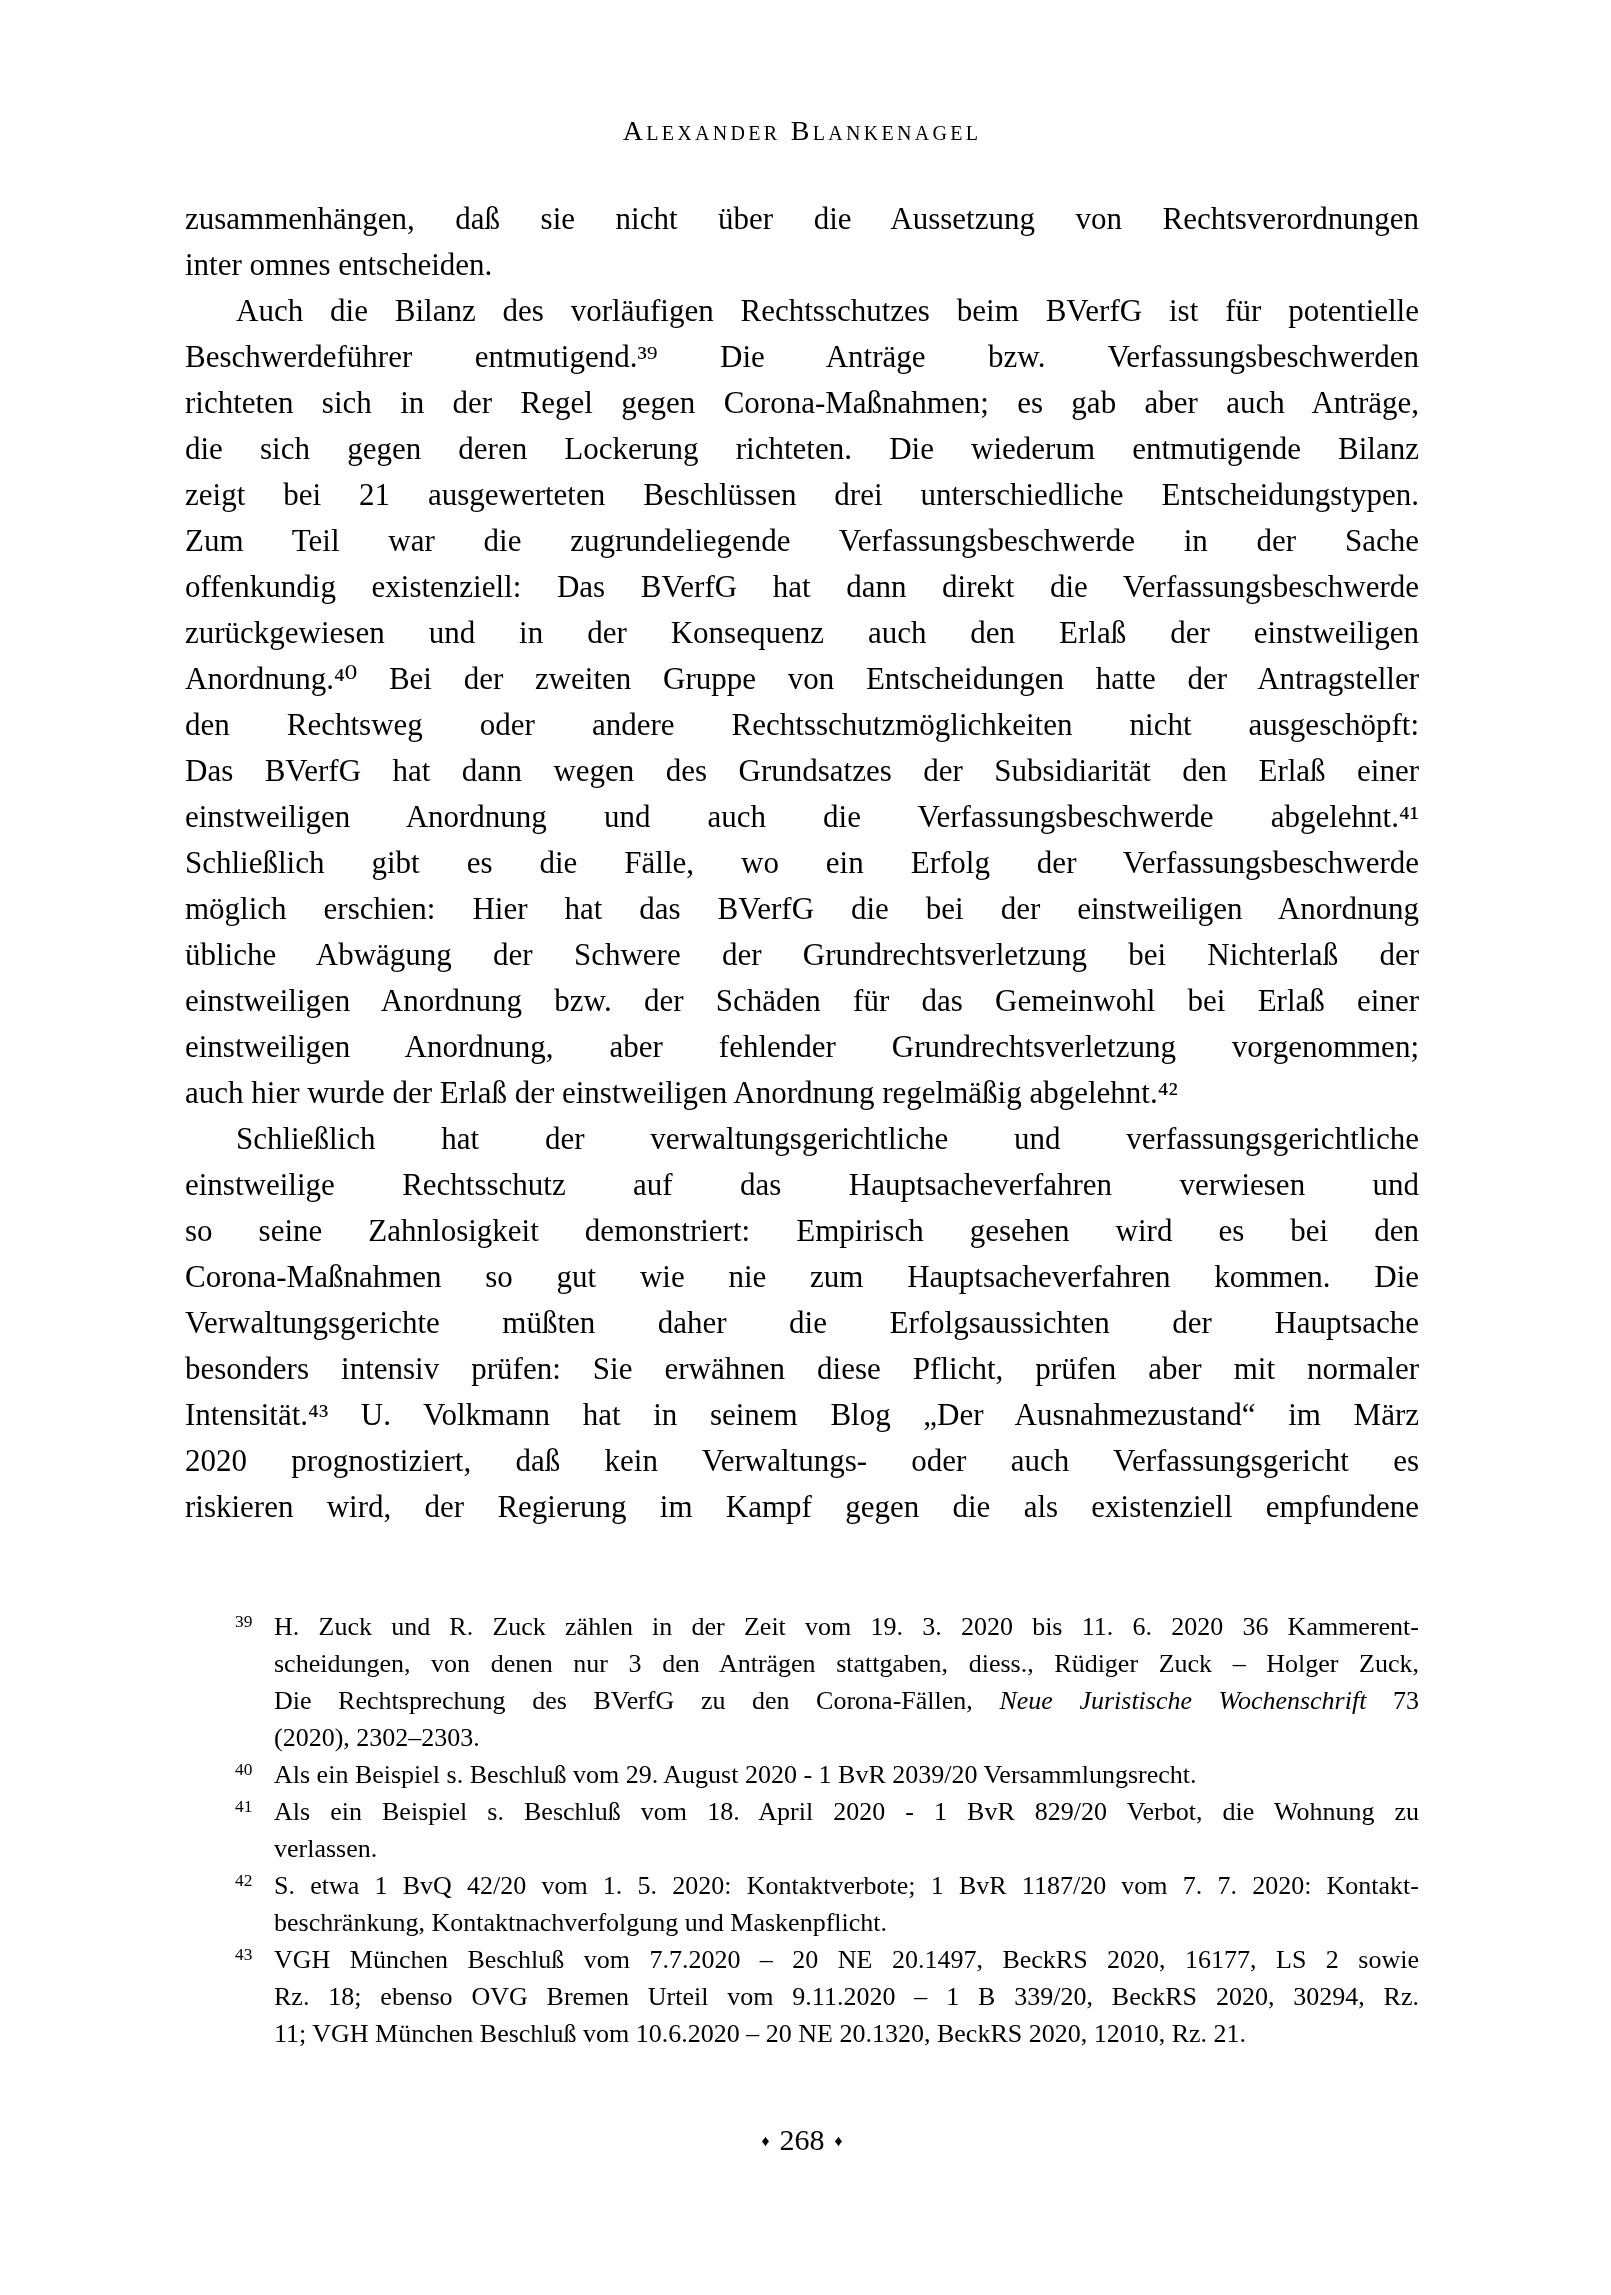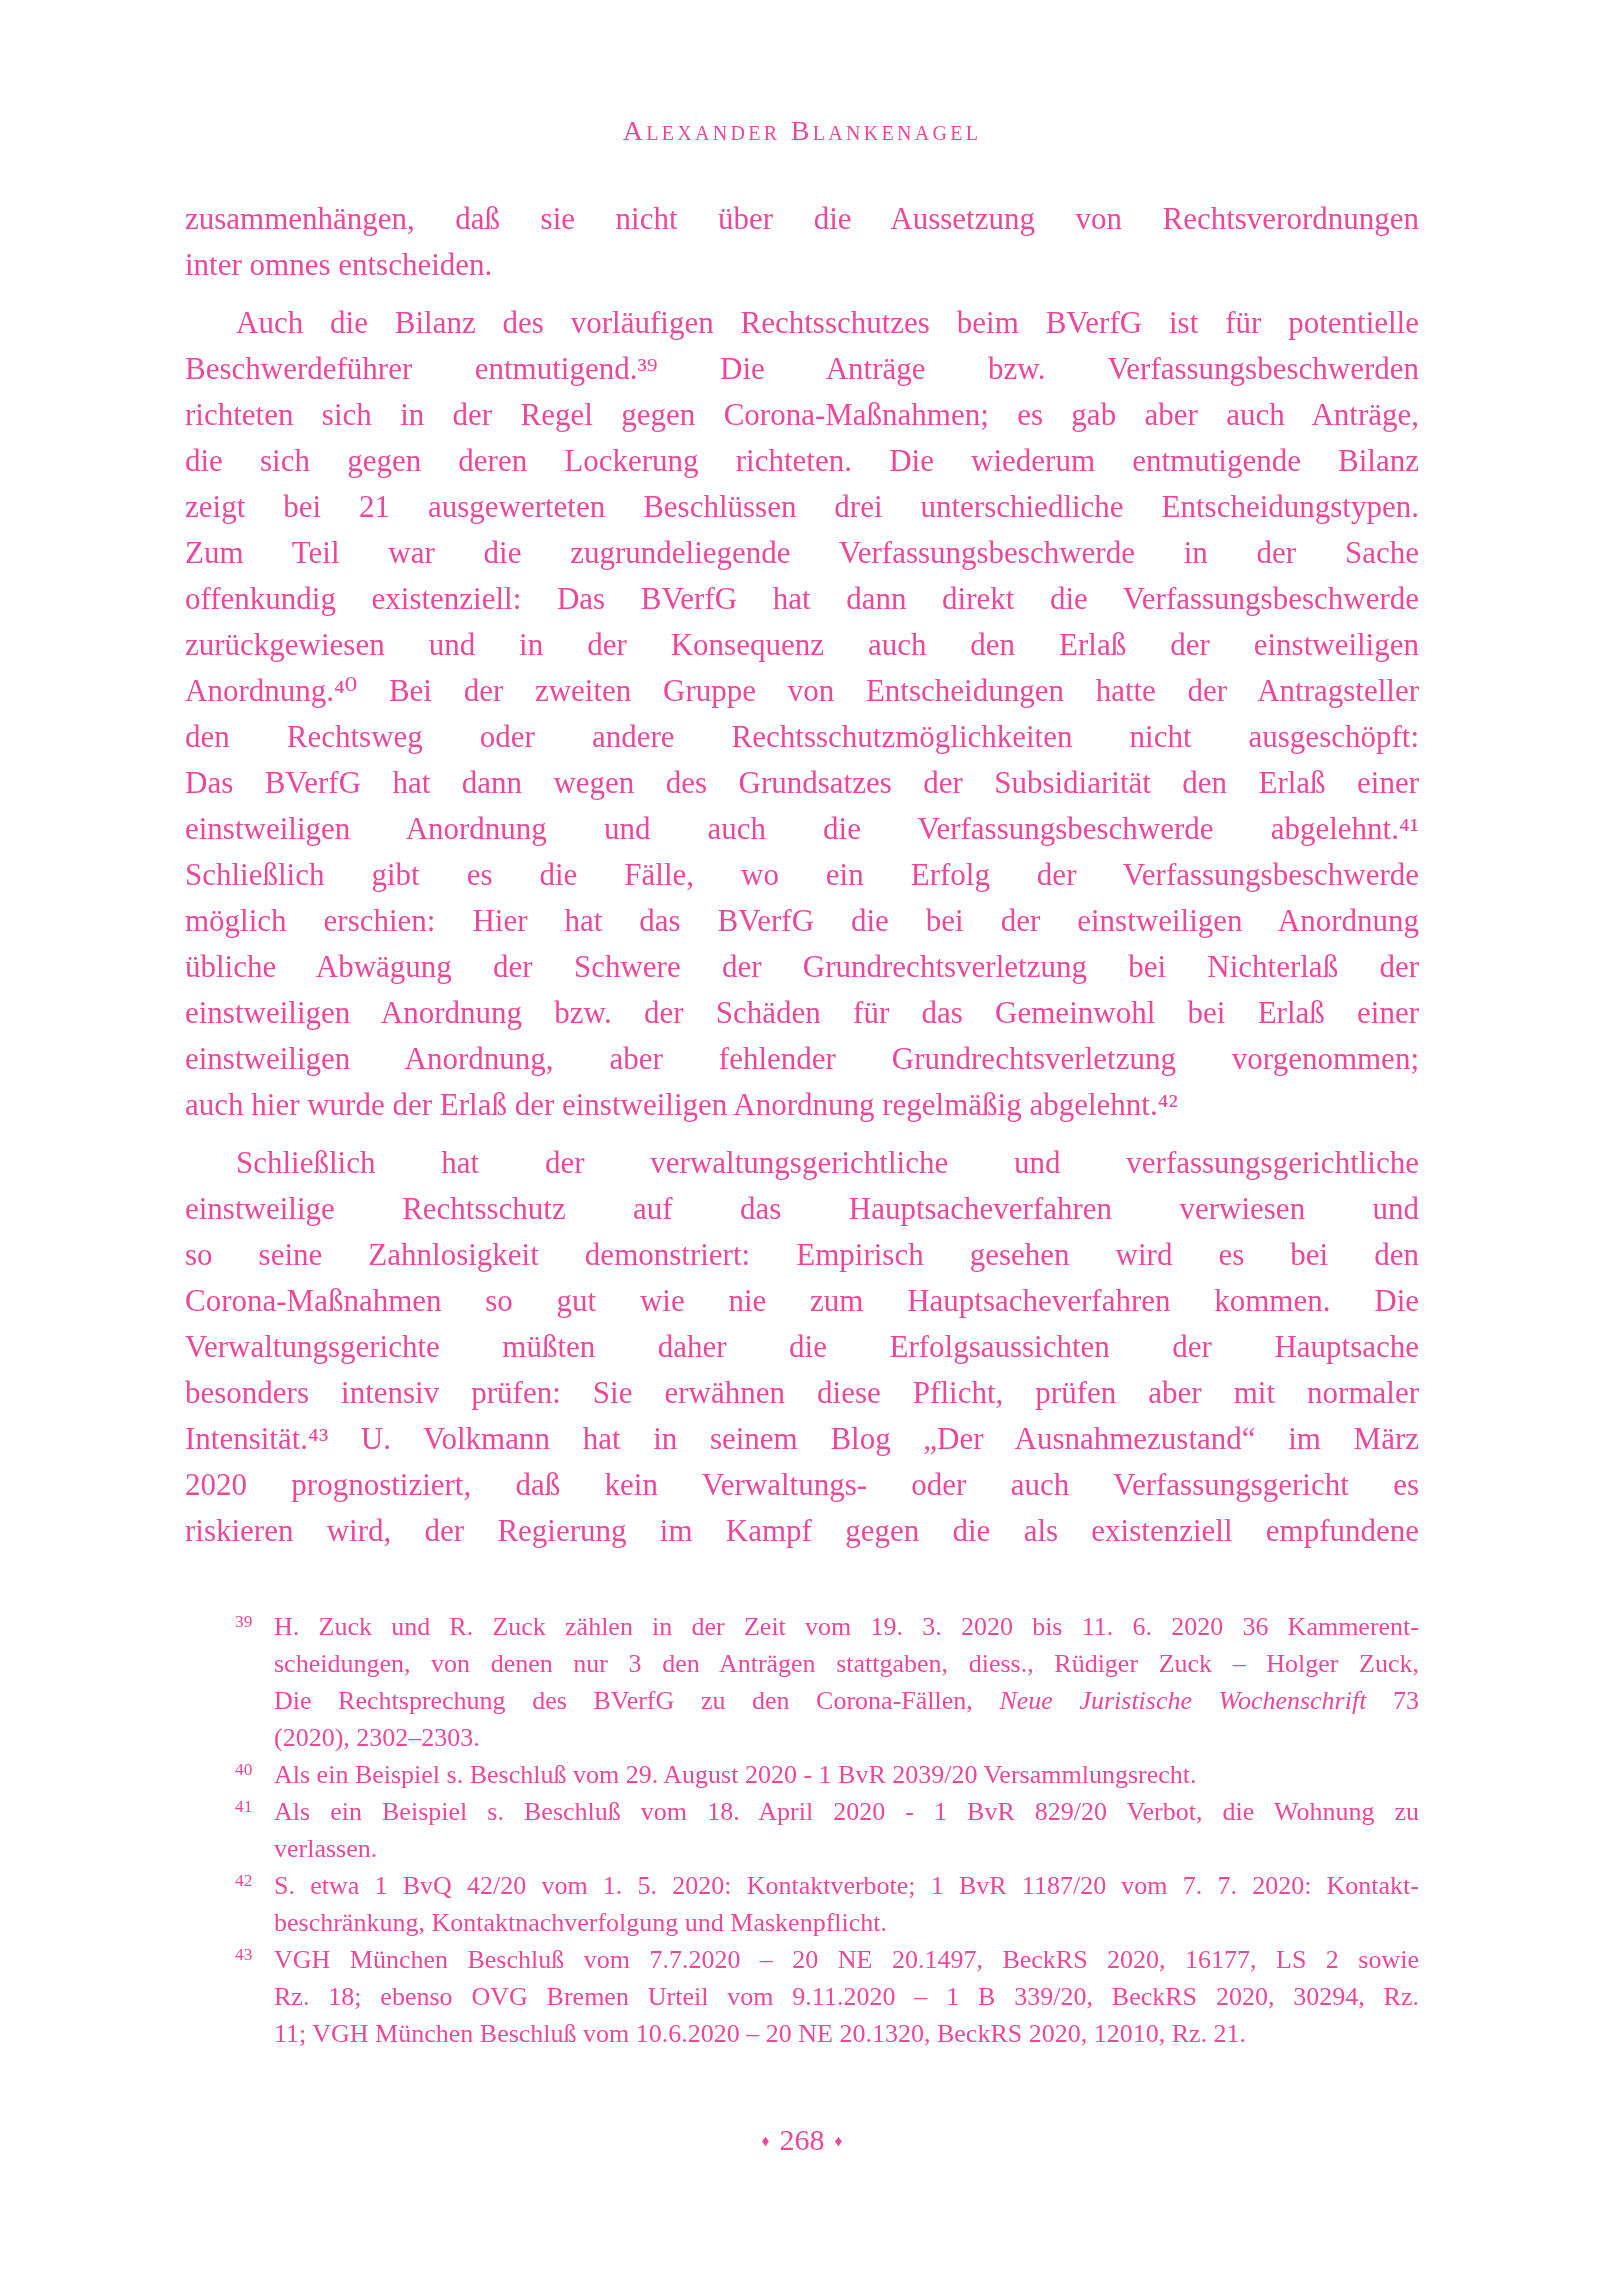--- a/index.html
+++ b/index.html
@@ -2,21 +2,21 @@
 <html lang="de" style="font-size:13.2px"><head>
 <meta charset="utf-8">
 <title>Seite 268</title>
 <style>
   html, body { margin: 0; padding: 0; background: #ffffff; }
   .page {
     position: relative;
     width: 1612px;
     height: 2295px;
     background: #ffffff;
-    color: #ec4899;
+    color: #000000;
     font-family: "Liberation Serif", "DejaVu Serif", serif;
     overflow: hidden;
   }
   .running-header {
     position: absolute;
     top: 115px;
     left: 185px;
     width: 1234px;
     text-align: center;
     font-variant: small-caps;
@@ -29,21 +29,21 @@
     left: 185px;
     width: 1234px;
     font-size: 31px;
     line-height: 46px;
   }
   .line {
     text-align: justify;
     text-align-last: justify;
   }
   .line.flush { text-align-last: left; }
-  .line.indent { text-indent: 51px; margin-top: 12px; }
+  .line.indent { text-indent: 51px; }
   .footnotes {
     position: absolute;
     top: 1608px;
     left: 185px;
     width: 1234px;
     font-size: 26px;
     line-height: 37px;
   }
   .footnote { position: relative; padding-left: 89px; }
   .fn-num {

